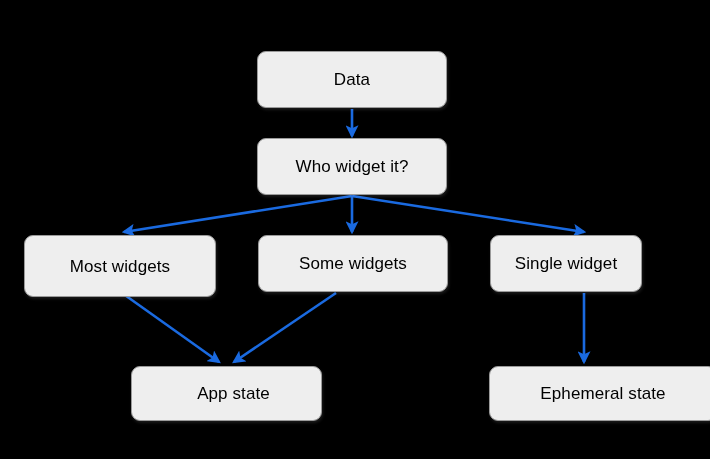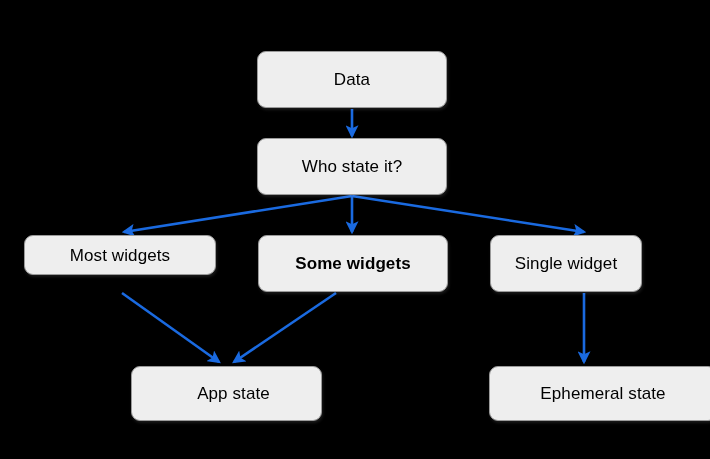--- a/index.html
+++ b/index.html
@@ -67,26 +67,26 @@
         <line x1="336" y1="293" x2="234" y2="362" stroke="#1a6ae0" stroke-width="2.6" marker-end="url(#arrowhead)"></line>
         <line x1="584" y1="293" x2="584" y2="362" stroke="#1a6ae0" stroke-width="2.6" marker-end="url(#arrowhead)"></line>
       </g>
   </svg>
 
   <div id="nodes">
       <div class="node" style="left: 257px; top: 51px; width: 190px; height: 57px; align-items: center;">
         <span class="node-label">Data</span>
       </div>
       <div class="node" style="left: 257px; top: 138px; width: 190px; height: 57px;">
-        <span class="node-label">Who state it?</span>
+        <span class="node-label">Who widget it?</span>
       </div>
-      <div class="node" style="left: 24px; top: 235px; width: 192px; height: 40px; text-align: center;">
+      <div class="node" style="left: 24px; top: 235px; width: 192px; height: 62px; text-align: center;">
         <span class="node-label">Most widgets</span>
       </div>
-      <div class="node" style="left: 258px; top: 235px; width: 190px; height: 57px; font-weight: bold;">
+      <div class="node" style="left: 258px; top: 235px; width: 190px; height: 57px;">
         <span class="node-label">Some widgets</span>
       </div>
       <div class="node" style="left: 490px; top: 235px; width: 152px; height: 57px;">
         <span class="node-label">Single widget</span>
       </div>
       <div class="node" style="left: 131px; top: 366px; width: 191px; height: 55px; padding-left: 14px;">
         <span class="node-label">App state</span>
       </div>
       <div class="node" style="left: 489px; top: 366px; width: 228px; height: 55px;">
         <span class="node-label">Ephemeral state</span>

